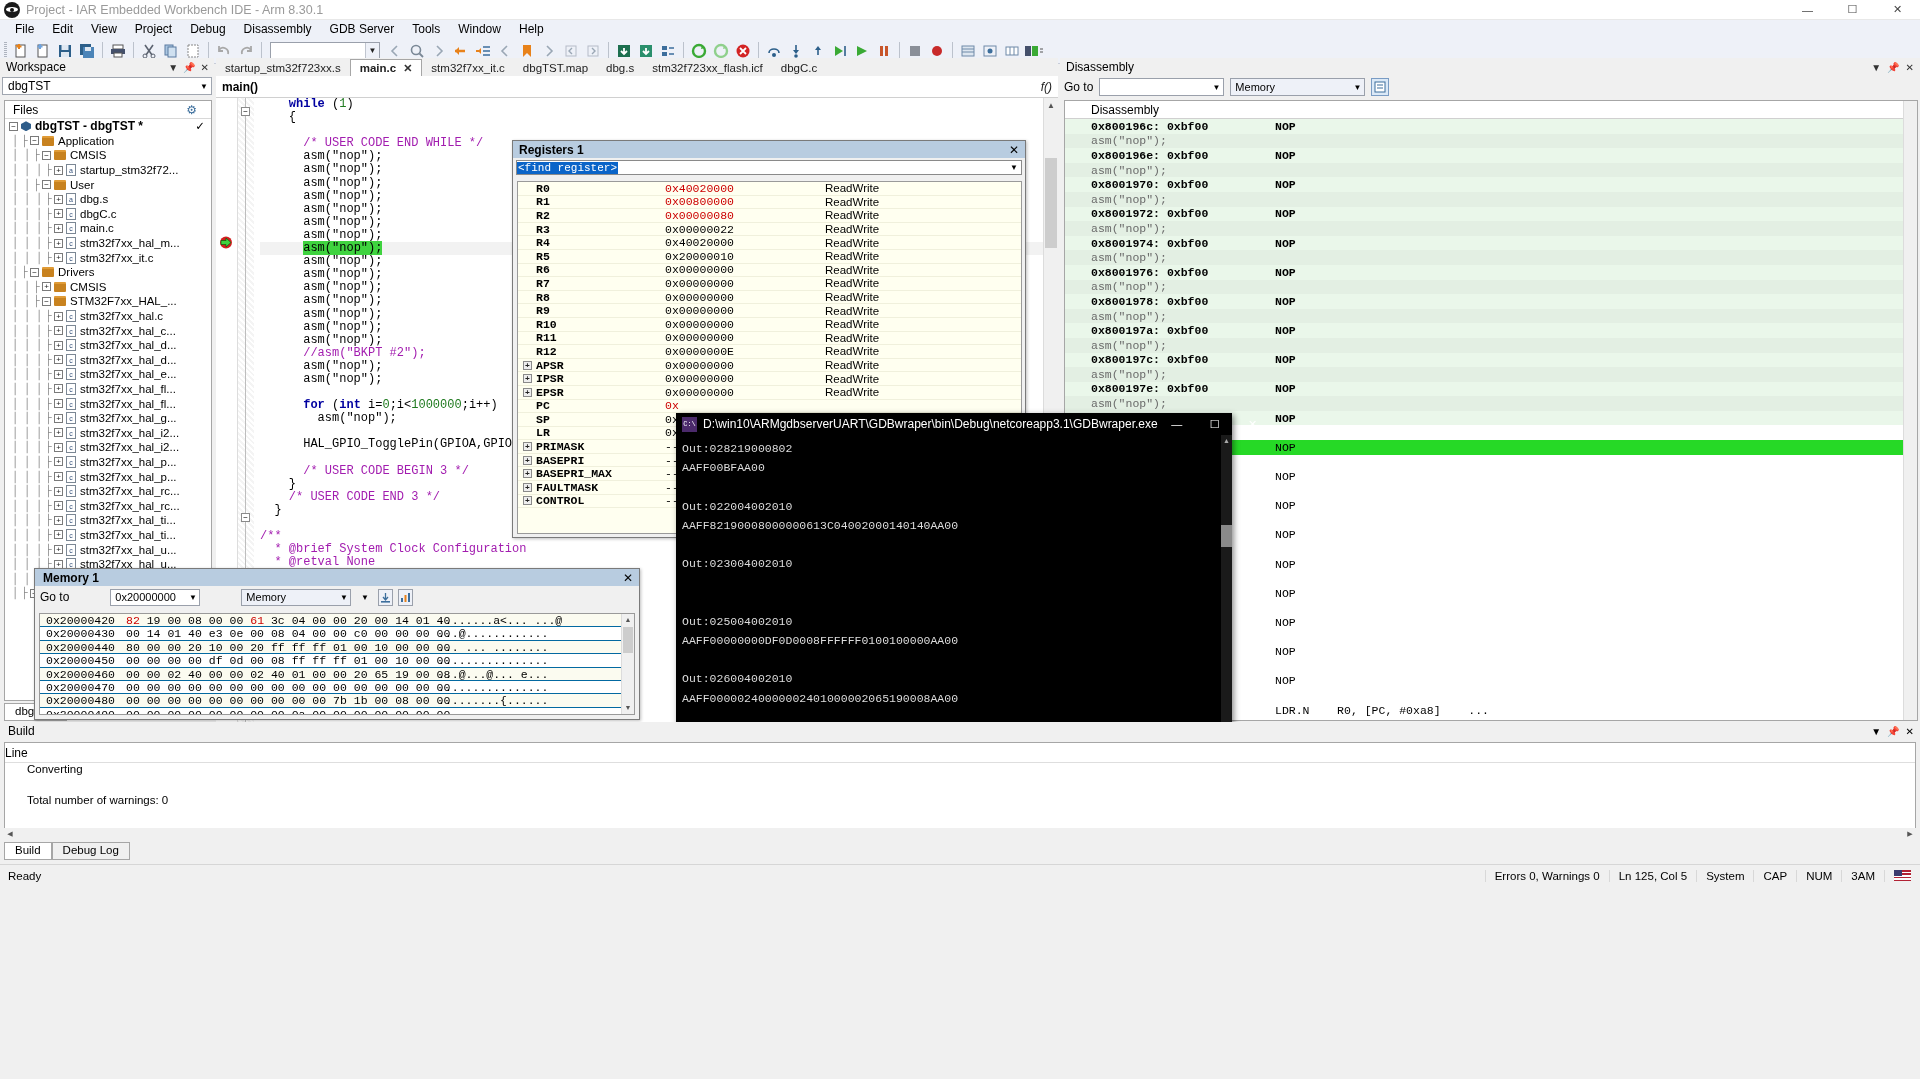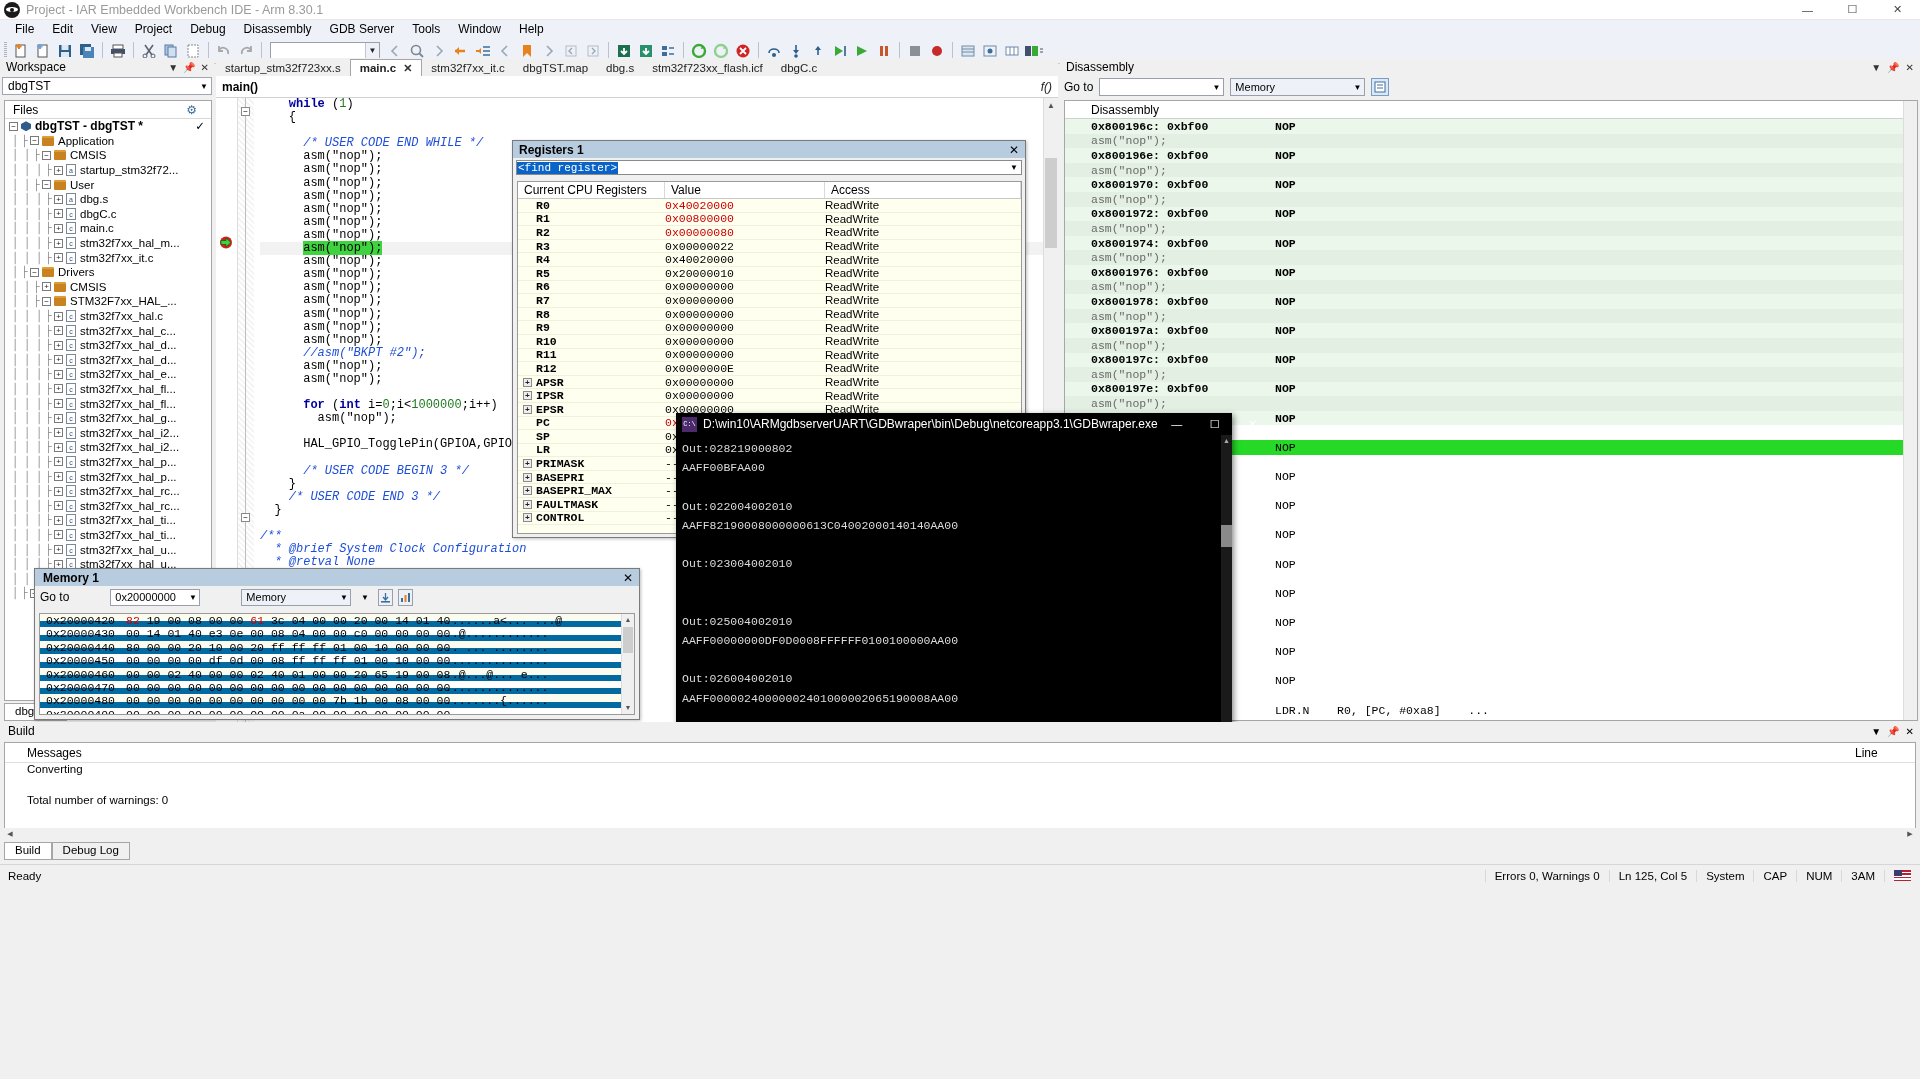--- a/index.html
+++ b/index.html
@@ -108,21 +108,21 @@
   #ed-funcbar .fx { margin-left:auto; padding-right:6px; font-style:italic; font-size:12px; color:#222; }
   #ed-body { position:absolute; left:0; top:40px; right:0; bottom:0; display:flex; background:#fff; }
   #ed-gutter { width:22px; background:#fff; border-right:1px solid #ddd; position:relative; flex:none; }
   #ed-fold { width:16px; background:#fff; position:relative; flex:none;
              background-image:repeating-linear-gradient(45deg,#f4f4f4 0 2px,#fff 2px 4px); }
   #ed-foldline { position:absolute; left:7px; top:0; bottom:0; width:1px; background:#bdbdbd; }
   #ed-code { flex:1; position:relative; font-family:"Liberation Mono", monospace;
              font-size:12px; line-height:13.1px; padding-left:6px; overflow:hidden; }
   .cl { height:13.1px; white-space:pre; }
   .kw { color:#0000a0; font-weight:bold; }
-  .cmt { color:#1d4ed8; font-style:italic; }
+  .cmt { color:#a21caf; }
   .num { color:#1f7a1f; }
   .hl { background:#3fd33f; }
   .curline { background:#f2f2f2; }
   .arrowpc { position:absolute; left:2px; width:16px; height:13px; }
   #ed-vscroll { position:absolute; right:0; top:40px; bottom:0; width:15px; background:#f0f0f0;
                 border-left:1px solid #dcdcdc; }
   #ed-vscroll .thumb { position:absolute; left:1px; right:1px; top:60px; height:90px; background:#cdcdcd; }
   #ed-vscroll .up, #ed-vscroll .dn { height:15px; text-align:center; font-size:8px; line-height:15px; color:#555;}
 
   
@@ -187,21 +187,21 @@
   #mem-bar .lbl { font-size:12px; }
   #mem-bar .cmb { height:17px; background:#fff; border:1px solid #9aa0ab; display:flex;
                   align-items:center; font-size:11px; padding-left:4px;margin-left:36px; }
   #mem-bar .cmb .arrow { margin-left:auto; width:13px; text-align:center; font-size:8px; }
   #mem-bar .sbtn { width:15px; height:17px; border:1px solid #9aa0ab; background:#eef1f8;
                    display:flex; align-items:center; justify-content:center; }
   #mem-bar .sbtn.plain { border:none; background:transparent; width:17px; }
   #mem-grid { position:absolute; left:4px; top:44px; right:4px; bottom:4px; background:#fff;
               border:1px solid #9a9a9a; overflow:hidden; }
   .ml { height:13.4px; font-family:"Liberation Mono", monospace; font-size:11.5px;
-        white-space:pre; display:flex; border-bottom:6px solid #0369a1; }
+        white-space:pre; display:flex; border-bottom:1px solid #0369a1; }
   .ml:nth-child(odd) { background:#fbfbf0; }
   .ml .ma { width:86px; padding-left:6px; }
   .ml .mh { width:312px; }
   .ml .mc { flex:1; }
   .ml .r1 { color:#cc0000; }
   #mem-vscroll { position:absolute; right:0; top:0; bottom:0; width:13px; background:#f0f0f0;
                  border-left:1px solid #dcdcdc; }
 
   
   #console { left:676px; top:413px; width:556px; height:418px;
@@ -999,25 +999,20 @@
     <span>Registers 1</span>
     <span class="x">✕</span>
   </div>
   <div id="reg-find-row">
     <div id="reg-find">
       <span class="sel">&lt;find register&gt;</span>
       <span class="arrow">▼</span>
     </div>
   </div>
   <div id="reg-table">
-    <div id="reg-colhead">
-      <div style="width:147px">Current CPU Registers</div>
-      <div style="width:160px">Value</div>
-      <div style="flex:1">Access</div>
-    </div>
     <div id="reg-rows">
         <div class="rr">
           <span class="rn">R0</span>
           <span class="rv red">0x40020000</span>
           <span class="ra">ReadWrite</span>
         </div>
         <div class="rr">
           <span class="rn">R1</span>
           <span class="rv red">0x00800000</span>
           <span class="ra">ReadWrite</span>
@@ -1236,21 +1231,20 @@
   <div id="build-head">
     <span>Build</span>
     <span class="tools">
       <span>▼</span>
       <span>📌</span>
       <span>✕</span>
     </span>
   </div>
   <div id="build-table">
     <div id="build-colhead">
-      <div class="c1">Messages</div>
       <div class="c2">Line</div>
     </div>
     <div id="build-rows">
         <div class="bl">Converting</div>
         <div class="bl">&nbsp;</div>
         <div class="bl">Total number of warnings: 0</div>
       </div>
   </div>
   <div id="build-hscroll">
     <div style="position:absolute;left:0;top:0;width:12px;height:12px;text-align:center;font-size:7px;line-height:12px;color:#555">◀</div>

